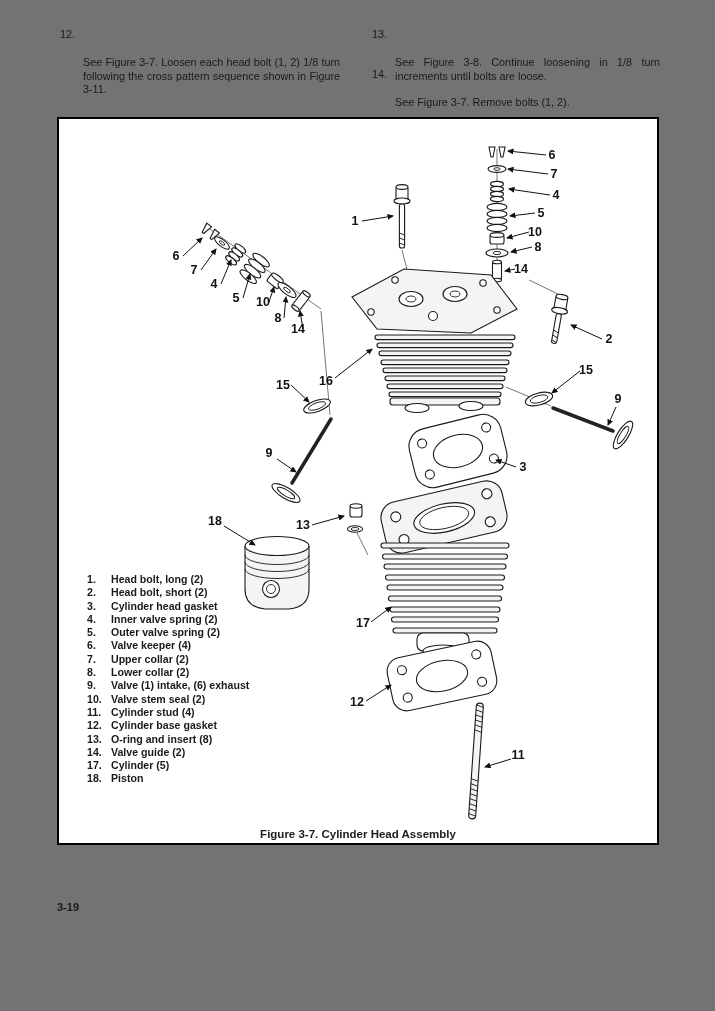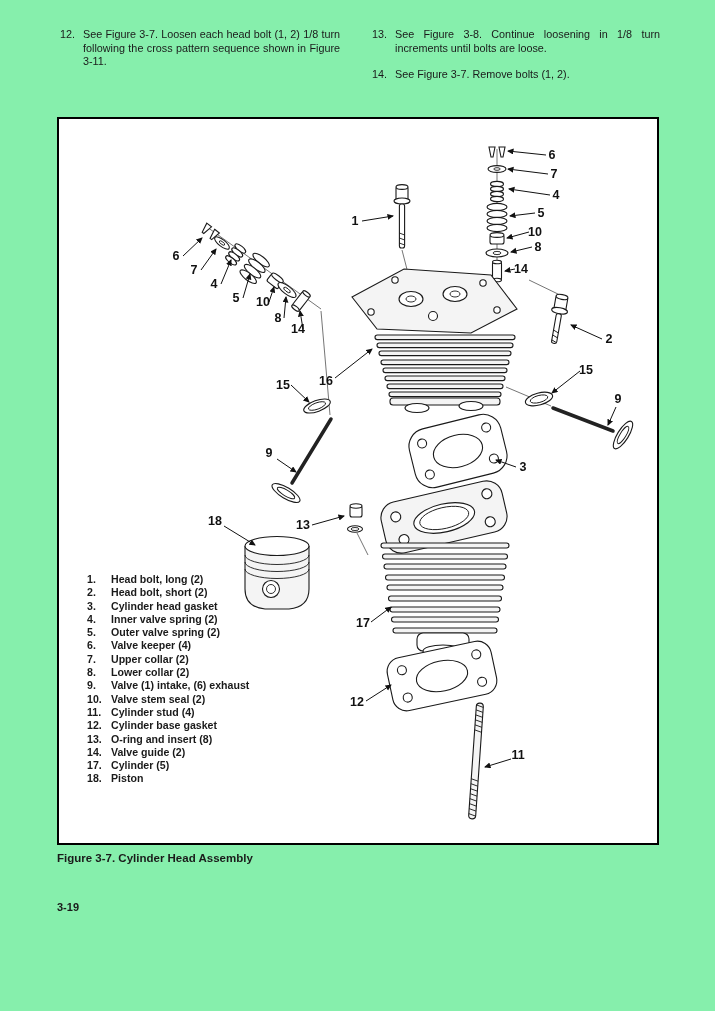--- a/index.html
+++ b/index.html
@@ -2,42 +2,42 @@
 <html><head>
 <meta charset="utf-8">
 <style>
   * { margin:0; padding:0; box-sizing:border-box; }
   html,body { background:#ffffff; }
   body {
     width:715px; height:1011px; position:relative;
     font-family:"Liberation Sans", sans-serif; color:#1a1a1a;
     overflow:hidden;
   }
-  .sheet { position:absolute; left:0; top:0; width:715px; height:1011px; background:#86efac; }
+  .sheet { position:absolute; left:0; top:0; width:715px; height:1011px; background:#737373; }
 
   .instr { position:absolute; display:flex; font-size:10.8px; line-height:1.26; }
   .instr .num { width:23px; flex:none; }
-  .instr .txt { text-align:justify; }
+  .instr .txt { text-align:justify;margin-top:28px; }
 
   .figure-box {
     position:absolute; left:57px; top:117px; width:602px; height:728px;
     border:2px solid #000; background:#fff;
   }
   .figure-box svg { position:absolute; left:0; top:0; }
 
   .parts-list {
     position:absolute; left:28px; top:454px; width:230px;
     font-size:10.6px; font-weight:bold; line-height:13.3px;
   }
   .parts-row { display:flex; }
   .parts-row .pnum { width:24px; flex:none; }
 
   .caption {
-    position:absolute; left:57px; top:852px; width:602px;
-    font-weight:bold; font-size:11.5px;
+    position:absolute; left:57px; top:828px; width:602px;
+    text-align:center; font-weight:bold; font-size:11.5px;
   }
   .pageno { position:absolute; left:57px; top:901px; font-weight:bold; font-size:11px; }
 
   
   .p  { fill:#ffffff; stroke:#1a1a1a; stroke-width:1.1; }
   .pf { fill:#f4f4f4; stroke:#1a1a1a; stroke-width:1.1; }
   .ln { fill:none;    stroke:#1a1a1a; stroke-width:0.9; }
   .ax { fill:none;    stroke:#3a3a3a; stroke-width:0.7; }
   .ld { fill:none;    stroke:#111;    stroke-width:1;   marker-end:url(#arr); }
   .stem { stroke:#222; stroke-width:3.5; stroke-linecap:round; }

